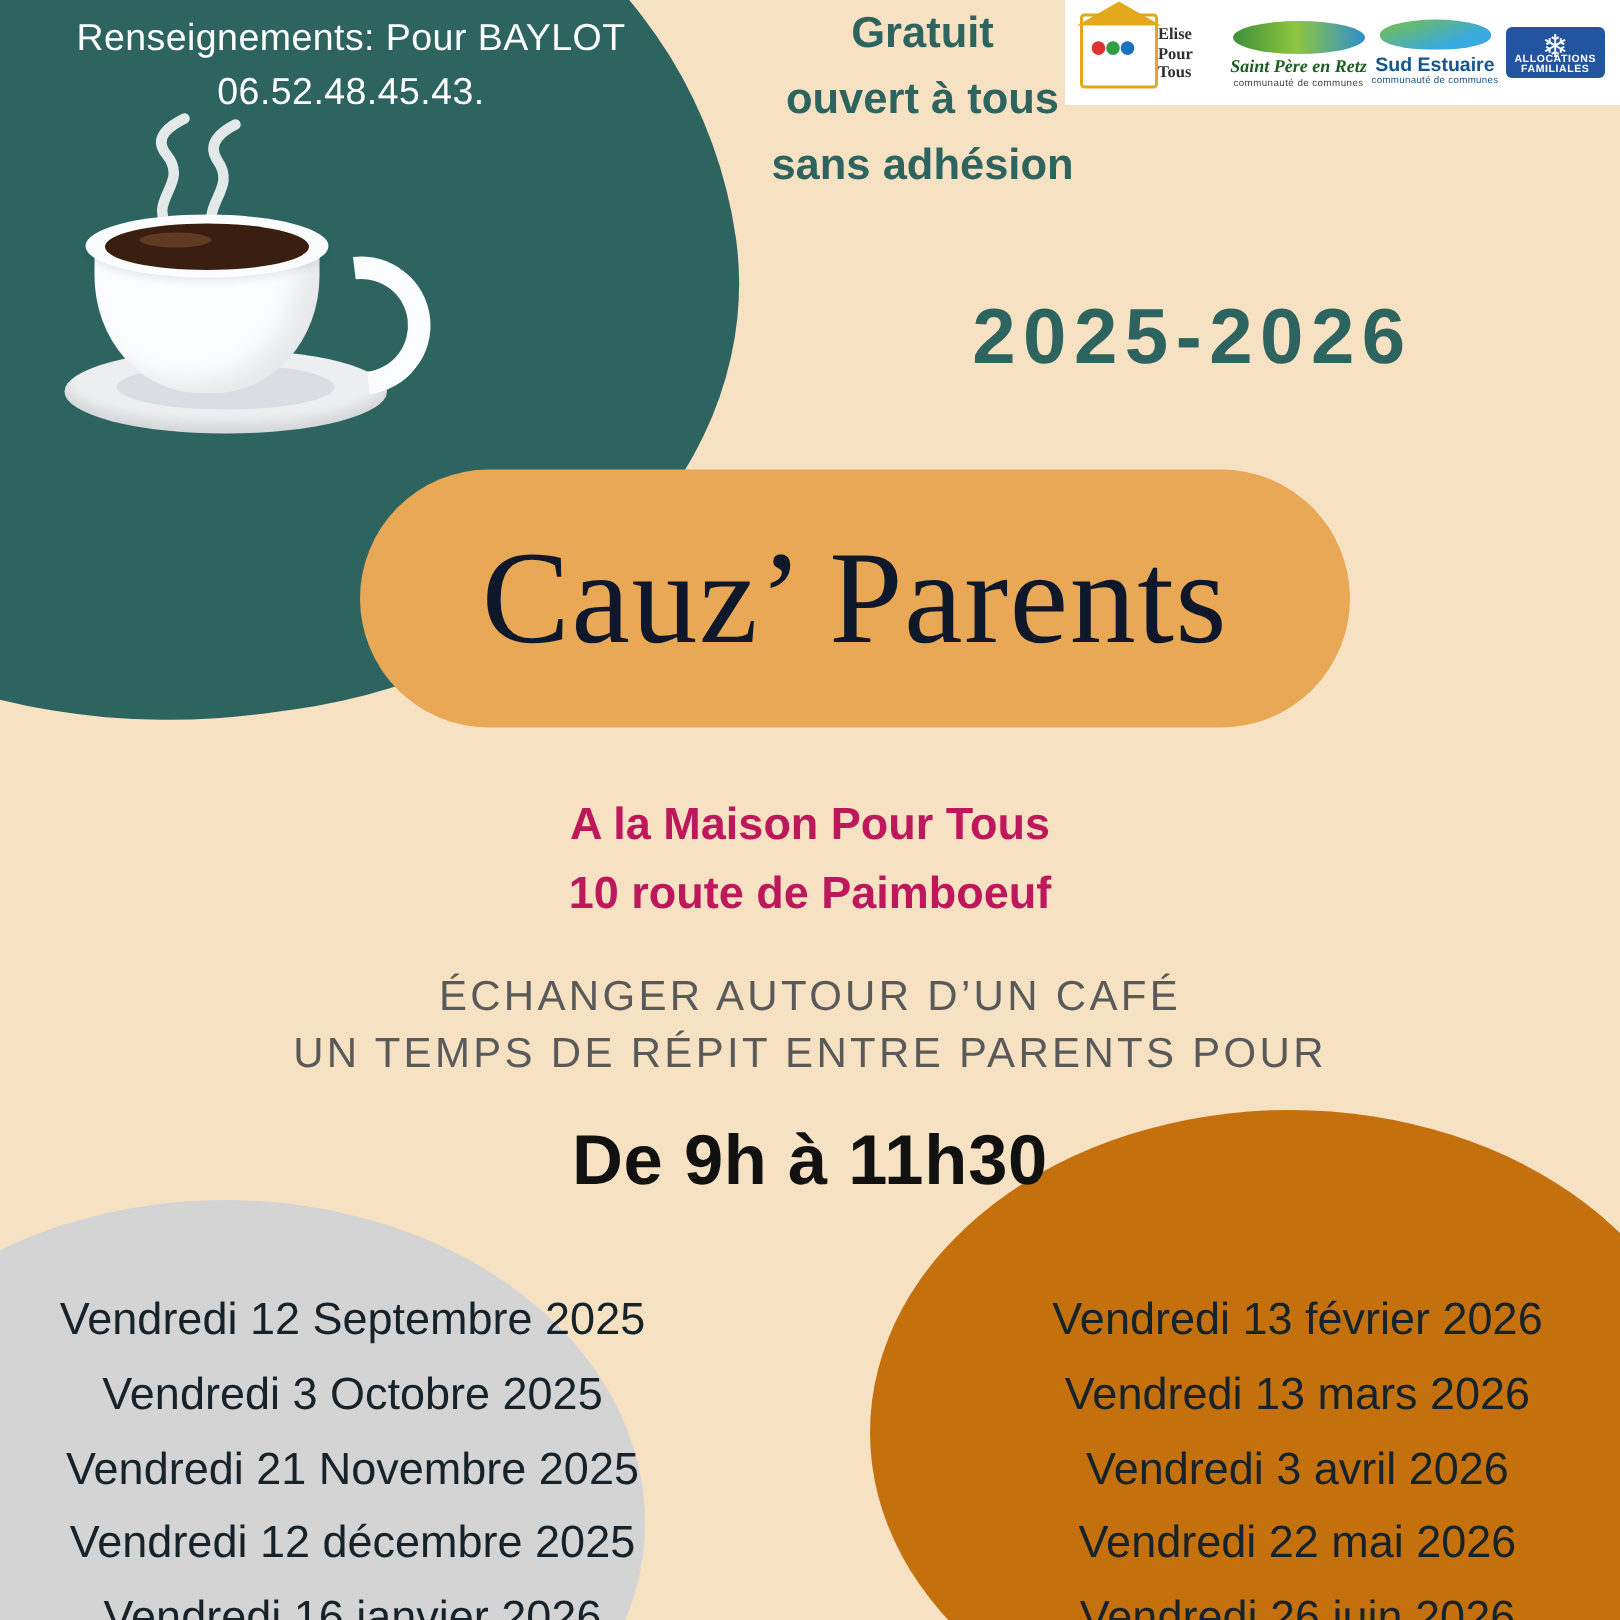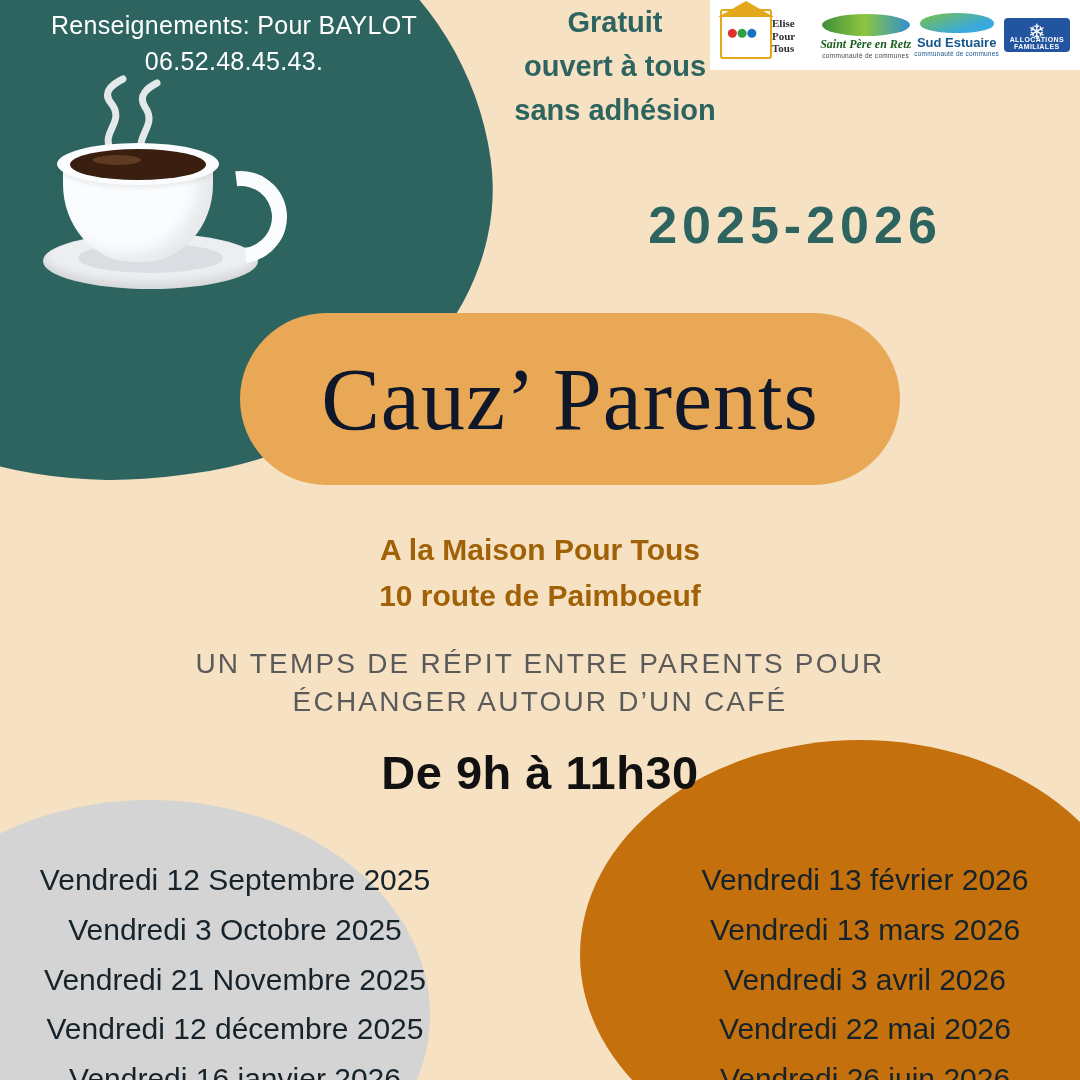--- a/index.html
+++ b/index.html
@@ -350,21 +350,21 @@
     font-weight: normal;
   }
 
   
   .venue {
     position: absolute;
     left: 140px;
     top: 527px;
     width: 800px;
     text-align: center;
-    color: #a16207;
+    color: #be185d;
     font-weight: bold;
     font-size: 30px;
     line-height: 1.53;
   }
 
   
   .tagline {
     position: absolute;
     left: 90px;
     top: 645px;
@@ -487,22 +487,22 @@
   <div class="title-pill">
     <div class="title-text">Cauz’ Parents</div>
   </div>
 
   <div class="venue">
     <div>A la Maison Pour Tous</div>
     <div>10 route de Paimboeuf</div>
   </div>
 
   <div class="tagline">
+    <div>ÉCHANGER  AUTOUR D’UN CAFÉ</div>
     <div>UN TEMPS DE RÉPIT ENTRE PARENTS POUR</div>
-    <div>ÉCHANGER  AUTOUR D’UN CAFÉ</div>
   </div>
 
   <div class="hours">De 9h à 11h30</div>
 
   <div class="dates-left">
     <div class="date-line">Vendredi 12 Septembre 2025</div>
     <div class="date-line">Vendredi 3 Octobre 2025</div>
     <div class="date-line">Vendredi 21 Novembre 2025</div>
     <div class="date-line">Vendredi 12 décembre 2025</div>
     <div class="date-line">Vendredi 16 janvier 2026</div>

